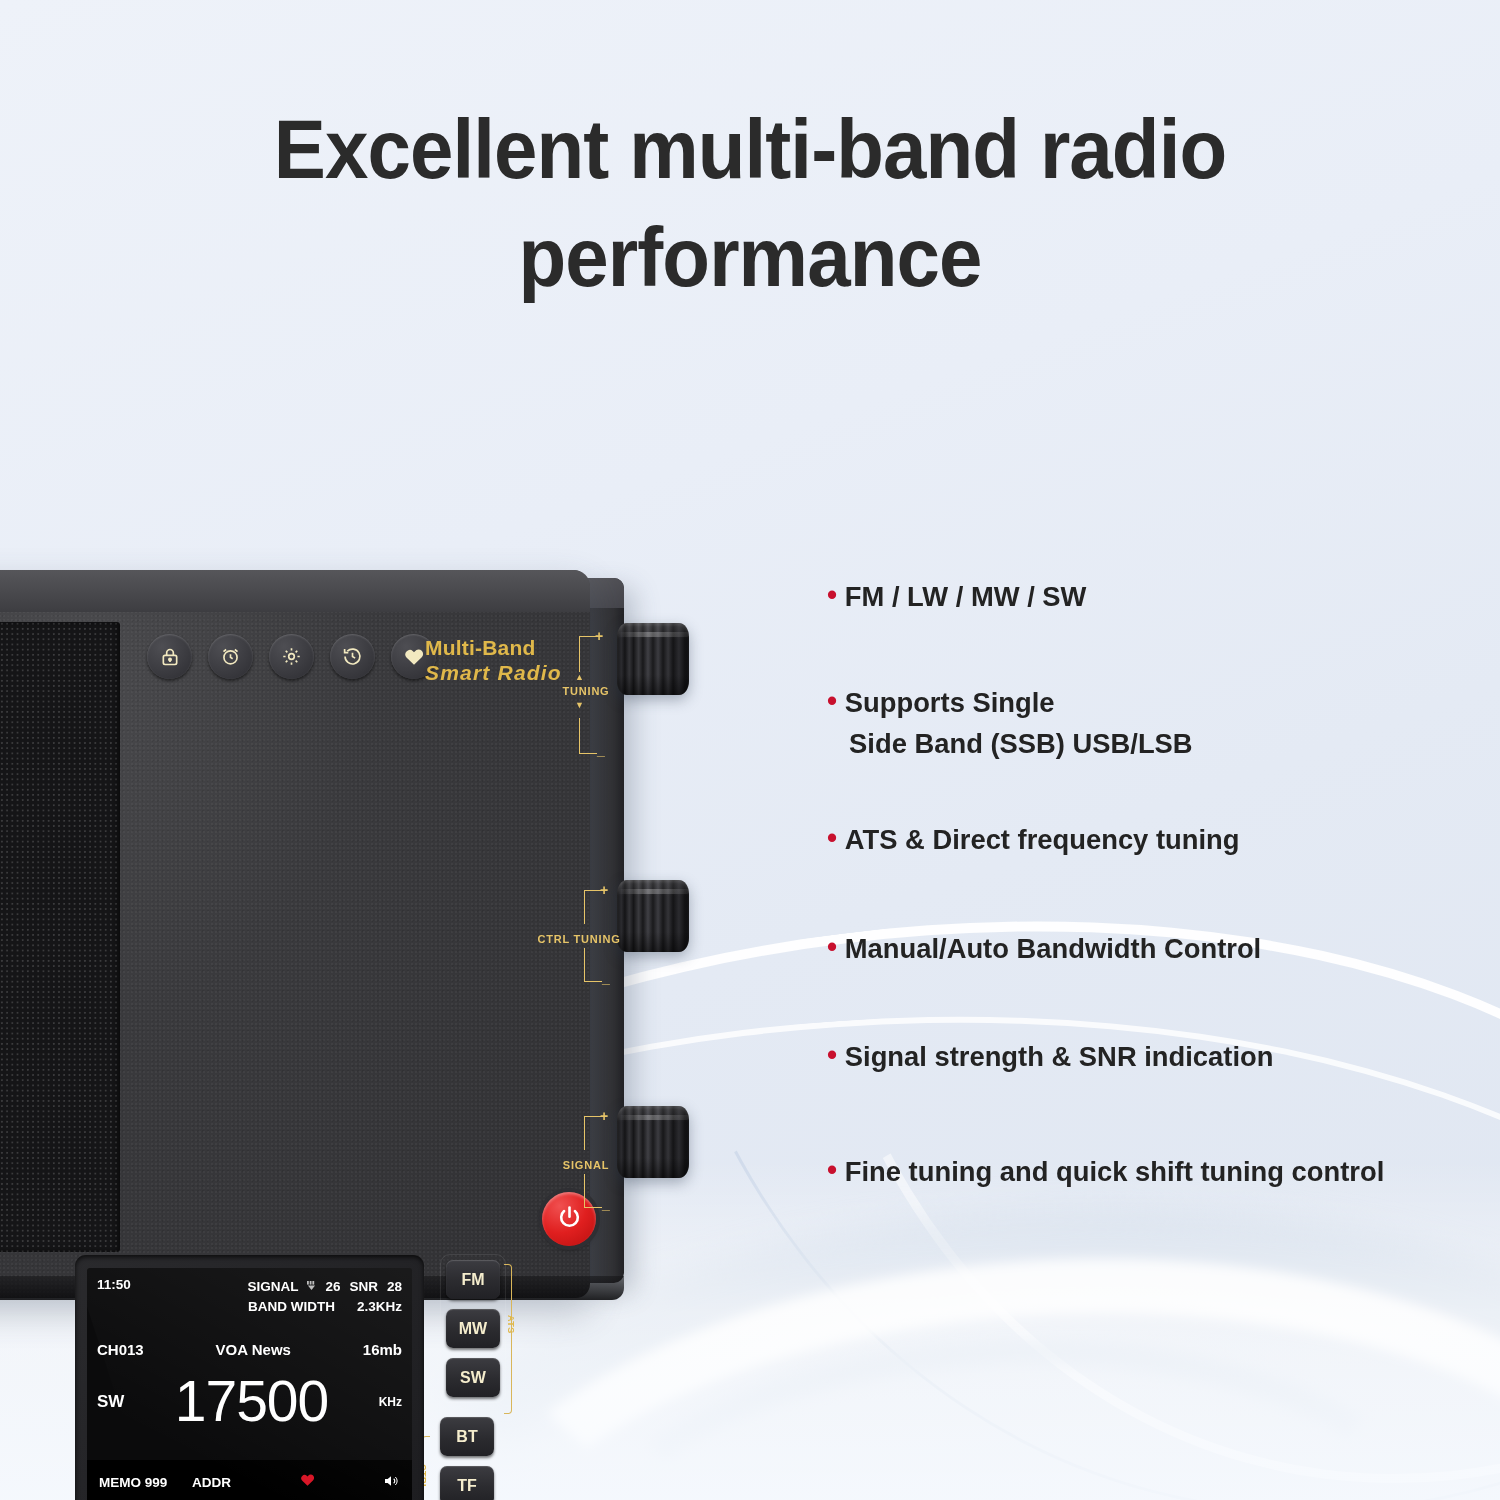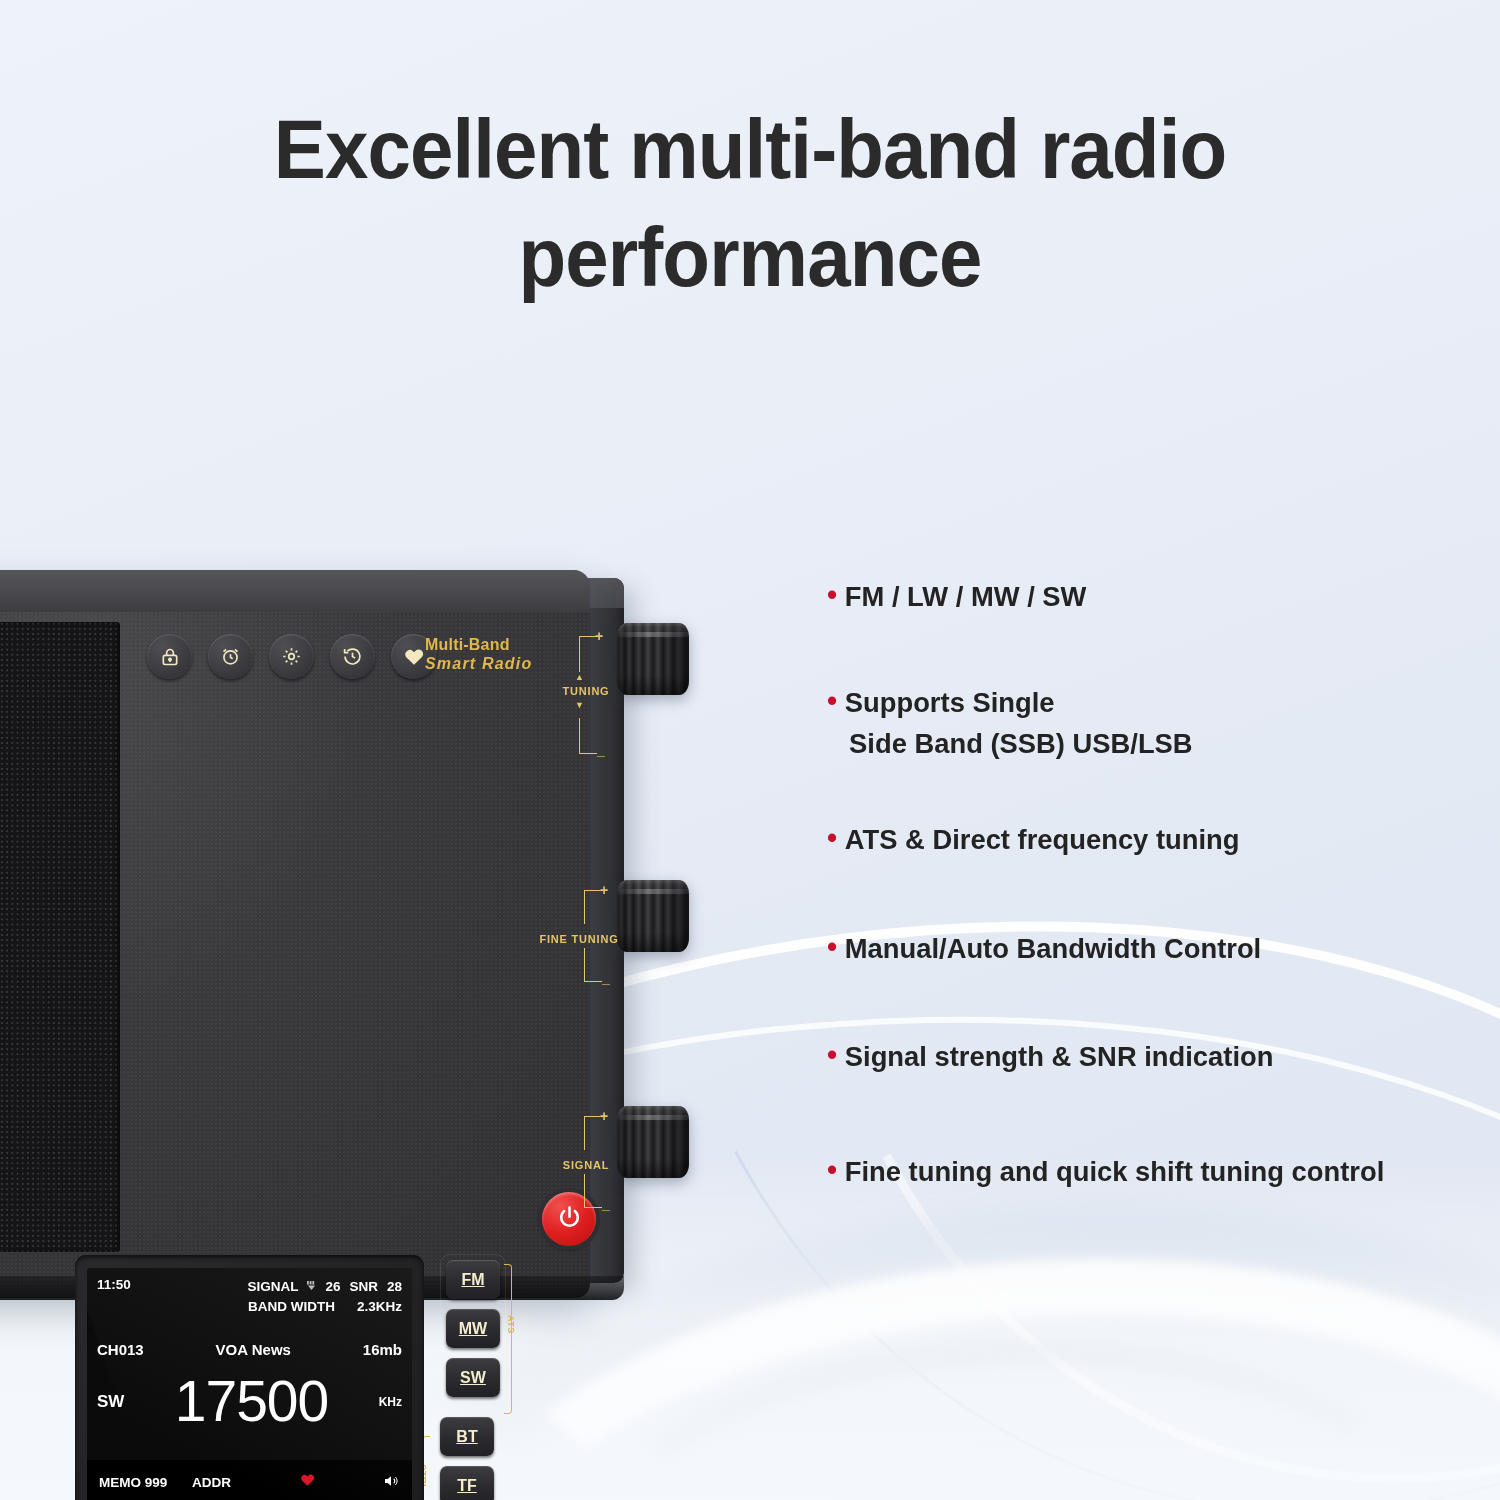--- a/index.html
+++ b/index.html
@@ -226,21 +226,21 @@
     display: flex; align-items: center; justify-content: center;
     color: #f2e9c0;
   }
   .rbtn svg { display:block; }
 
   .brand-mb {
     position: absolute;
     left: 487px; top: 66px;
     color: #e0b84a;
     font-weight: bold;
-    font-size: 16px;
+    font-size: 21px;
     line-height: 1.18;
     letter-spacing: .2px;
   }
   .brand-mb span { display:block; }
   .brand-mb .l2 { letter-spacing: 1.2px; font-style: italic; }
 
   
   .power {
     position: absolute;
     left: 604px; top: 622px;
@@ -315,21 +315,20 @@
   
   .sidecol { position:absolute; left:502px; top:684px; z-index:13; }
   .btn-sq {
     width: 54px; height: 39px;
     border-radius: 7px;
     background: linear-gradient(180deg, #3c3c41 0%, #2b2b2f 55%, #212125 100%);
     box-shadow: inset 0 1px 1px rgba(255,255,255,.17), 0 2px 3px rgba(0,0,0,.55);
     display:flex; align-items:center; justify-content:center;
     color:#f5edcd; font-weight:bold; font-size:16px;
     margin-bottom: 10px;
-    text-decoration: underline;
   }
   .ats-group { padding: 5px; border:1px solid rgba(255,255,255,.09); border-radius:10px; margin-bottom:14px; }
   .ats-group .btn-sq:last-child { margin-bottom:0; }
   .bracket-lbl {
     position:absolute;
     color:#e0b84a; font-weight:bold; font-size: 9px; letter-spacing:.5px;
     writing-mode: vertical-rl;
   }
   .brk {
     position:absolute;
@@ -575,21 +574,21 @@
   <div class="kbrk" style="left:641px; top:66px; width:18px; height:36px; border-left:1.5px solid #e6c468; border-top:1.5px solid #e6c468;"></div>
   <div class="kplus" style="left:657px; top:58px;">+</div>
   <div class="karrow" style="left:637px; top:102px;">▲</div>
   <div class="klabel" style="left:608px; top:115px; width:80px;text-align:center;">TUNING</div>
   <div class="karrow" style="left:637px; top:130px;">▼</div>
   <div class="kbrk" style="left:641px; top:148px; width:18px; height:36px; border-left:1.5px solid #e6c468; border-bottom:1.5px solid #e6c468;"></div>
   <div class="kminus" style="left:659px; top:172px;">_</div>
 
   <div class="kbrk" style="left:646px; top:320px; width:18px; height:34px; border-left:1.5px solid #e6c468; border-top:1.5px solid #e6c468;"></div>
   <div class="kplus" style="left:662px; top:312px;">+</div>
-  <div class="klabel" style="left:586px; top:363px; width:110px;">FINE TUNING</div>
+  <div class="klabel" style="left:586px; top:363px; width:110px;">CTRL TUNING</div>
   <div class="kbrk" style="left:646px; top:378px; width:18px; height:34px; border-left:1.5px solid #e6c468; border-bottom:1.5px solid #e6c468;"></div>
   <div class="kminus" style="left:664px; top:400px;">_</div>
 
   <div class="kbrk" style="left:646px; top:546px; width:18px; height:34px; border-left:1.5px solid #e6c468; border-top:1.5px solid #e6c468;"></div>
   <div class="kplus" style="left:662px; top:538px;">+</div>
   <div class="klabel" style="left:608px; top:589px; width:80px;">SIGNAL</div>
   <div class="kbrk" style="left:646px; top:604px; width:18px; height:34px; border-left:1.5px solid #e6c468; border-bottom:1.5px solid #e6c468;"></div>
   <div class="kminus" style="left:664px; top:626px;">_</div>
 </div>
 

